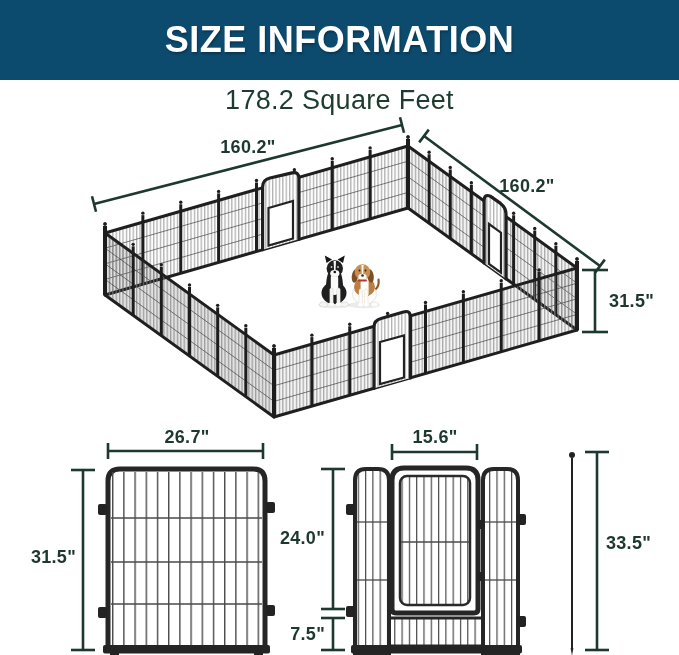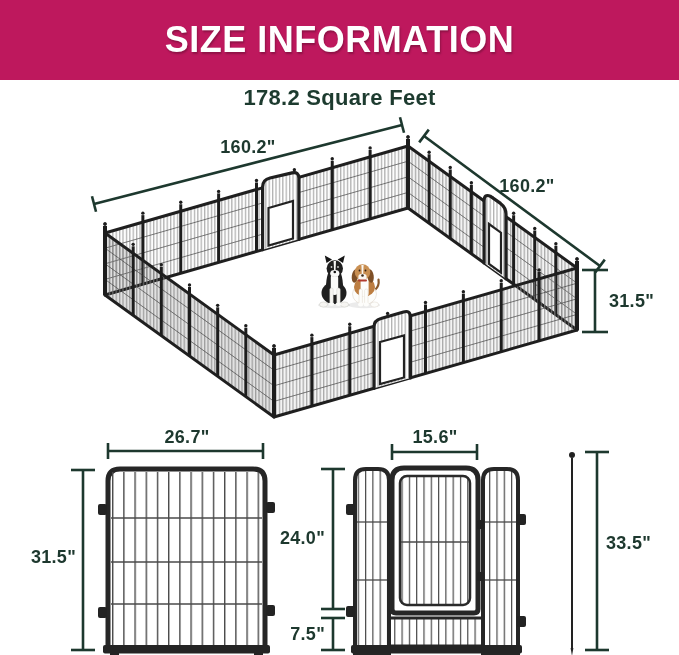--- a/index.html
+++ b/index.html
@@ -1,30 +1,30 @@
 <!DOCTYPE html>
 <html><head>
 <meta charset="utf-8">
 <style>
   html,body{margin:0;padding:0;background:#ffffff;}
   .canvas{
     position:relative;width:679px;height:655px;overflow:hidden;background:#ffffff;
     font-family:"Liberation Sans",sans-serif;
   }
   .header{
-    position:absolute;top:0;left:0;width:679px;height:80px;background:#be185d;
+    position:absolute;top:0;left:0;width:679px;height:80px;background:#0c4a6e;
     display:flex;align-items:center;justify-content:center;
   }
   .header .title{
     color:#ffffff;font-size:36px;font-weight:800;letter-spacing:0.5px;
     text-shadow:1px 2px 2px rgba(0,0,0,0.25);
   }
   .subtitle{
     position:absolute;top:85px;left:0;width:679px;text-align:center;
-    color:#1D3B2F;font-size:22px;font-weight:700;letter-spacing:0.3px;
+    color:#1D3B2F;font-size:27px;font-weight:400;letter-spacing:0.3px;
   }
   svg text{
     font-family:"Liberation Sans",sans-serif;font-weight:700;fill:#1D382E;
     font-size:18px;letter-spacing:0.3px;
   }
   .dimline{stroke:#1D382E;stroke-width:2.6;fill:none;}
   .thinwire{stroke:#4a4a4a;stroke-width:1.3;}
 </style>
 </head>
 <body>

